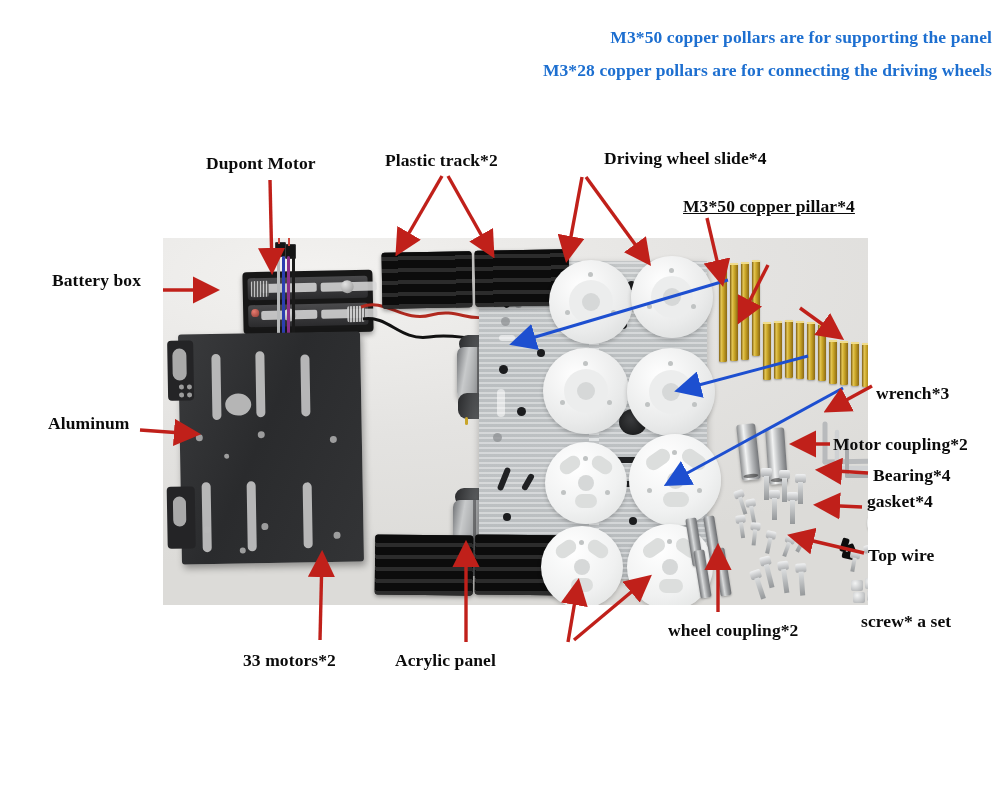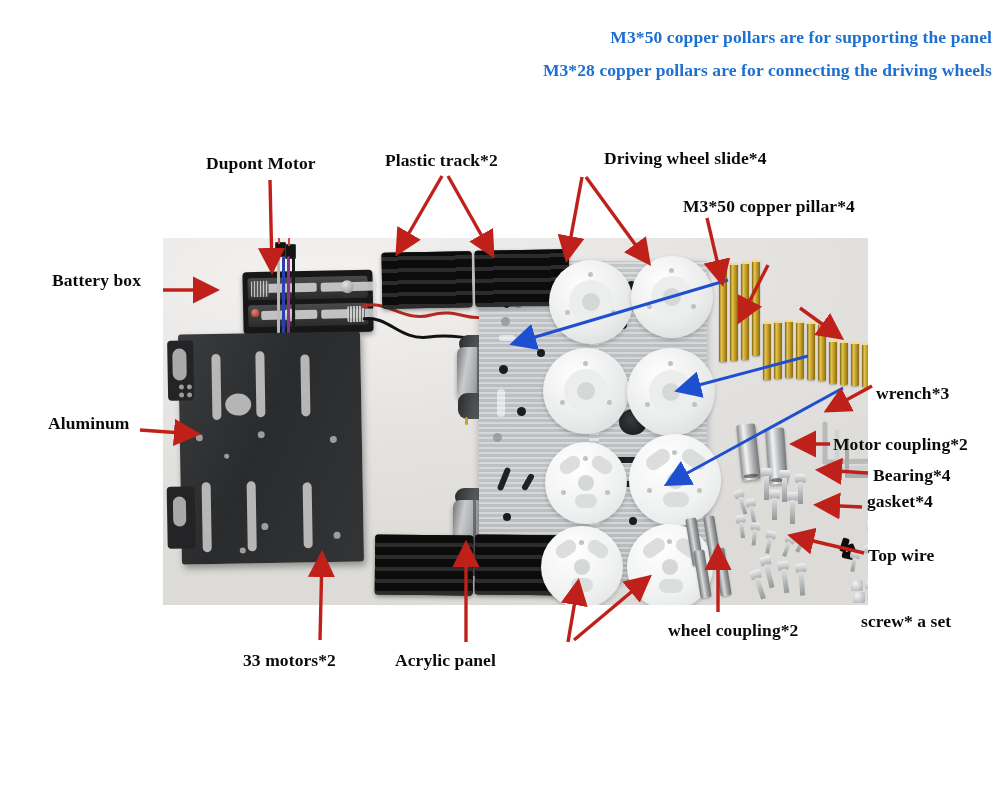--- a/index.html
+++ b/index.html
@@ -488,21 +488,21 @@
         <path d="M645 118 L517 152"></path>
         <path d="M680 150 L506 245"></path>
       </g>
     </svg>
 
   </div>
 
   <div class="lbl" style="left:206px;top:153px;">Dupont Motor</div>
   <div class="lbl" style="left:385px;top:150px;">Plastic track*2</div>
   <div class="lbl" style="left:576px;top:148px;margin-left:28px;">Driving wheel slide*4</div>
-  <div class="lbl" style="left:683px;top:196px;">M3*50 copper pillar*4</div>
+  <div class="lbl" style="left:683px;top:196px;text-decoration:underline;">M3*50 copper pillar*4</div>
   <div class="lbl" style="left:52px;top:270px;">Battery box</div>
   <div class="lbl" style="left:48px;top:413px;">Aluminum</div>
   <div class="lbl" style="left:876px;top:383px;">wrench*3</div>
   <div class="lbl" style="left:833px;top:434px;">Motor coupling*2</div>
   <div class="lbl" style="left:873px;top:465px;">Bearing*4</div>
   <div class="lbl" style="left:867px;top:491px;">gasket*4</div>
   <div class="lbl" style="left:868px;top:545px;">Top wire</div>
   <div class="lbl" style="left:861px;top:611px;">screw* a set</div>
   <div class="lbl" style="left:668px;top:620px;">wheel coupling*2</div>
   <div class="lbl" style="left:395px;top:650px;">Acrylic panel</div>

